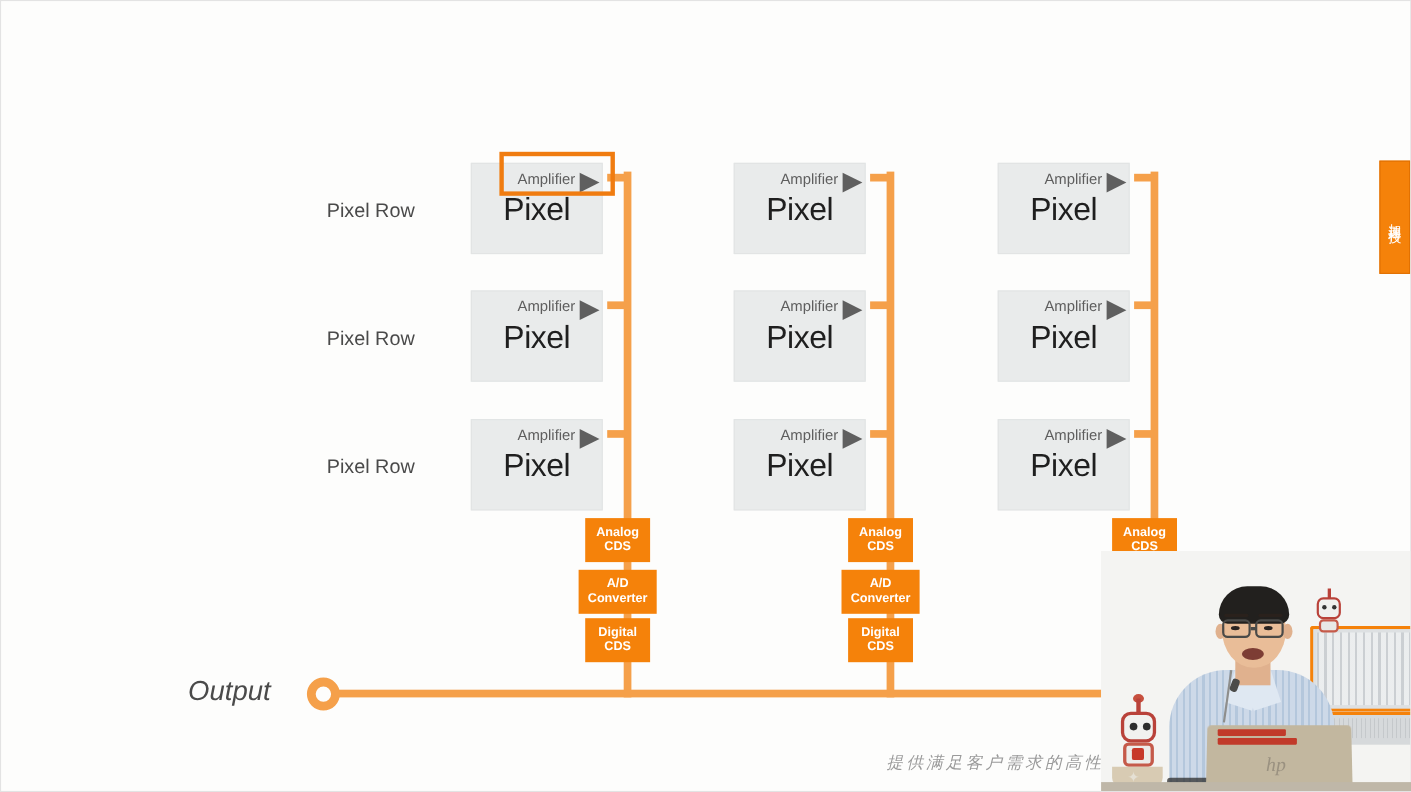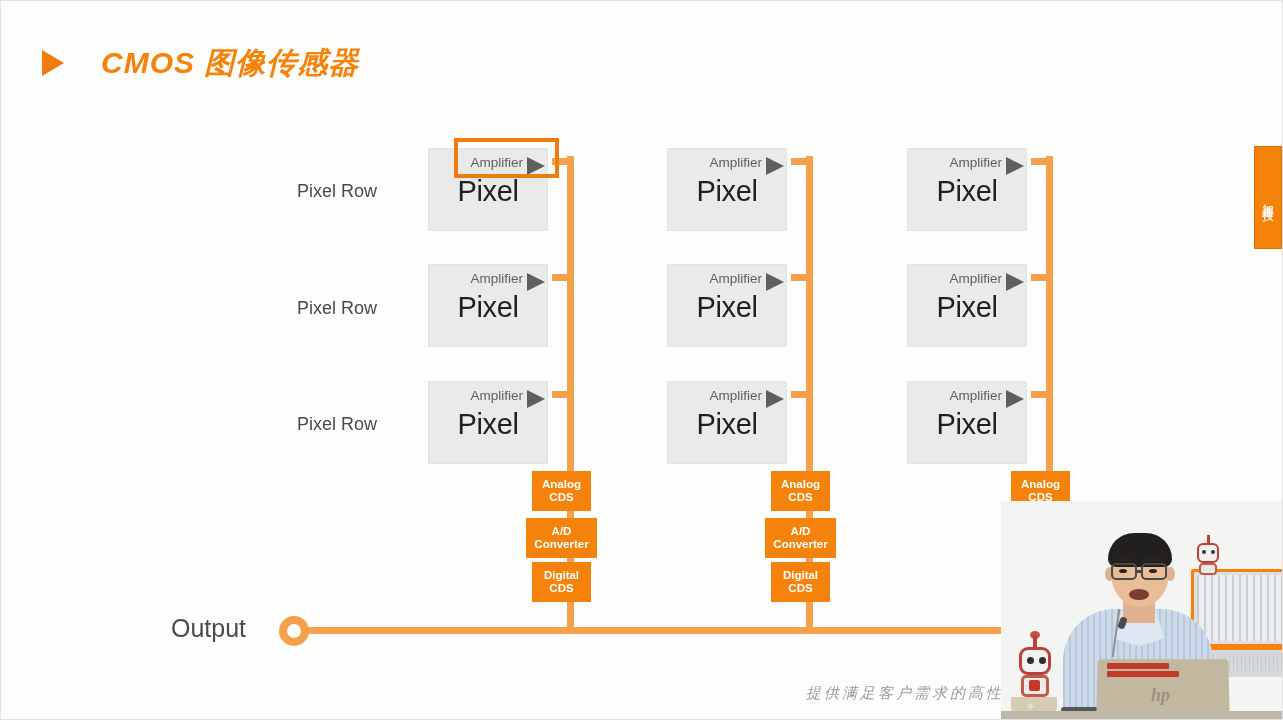--- a/index.html
+++ b/index.html
@@ -113,20 +113,21 @@
     background: transparent;
     z-index: 6;
   }
 
   
   #output-label {
     position: absolute;
     left: 170px; top: 613px;
     font-size: 25px;
     color: #4a4a4a;
+    font-style: italic;
   }
   #output-node {
     position: absolute;
     left: 278px; top: 615px;
     width: 30px; height: 30px;
     border: 8px solid #f5a04a;
     border-radius: 50%;
     background: #fdfdfc;
     z-index: 4;
   }
@@ -165,21 +166,20 @@
   }
 
   
   #video-overlay {
     position: absolute;
     left: 1000px; top: 500px;
     width: 283px; height: 220px;
     overflow: hidden;
     z-index: 15;
     background: #f2f2f0;
-    font-weight: bold;
   }
   .vo { position: absolute; }
   
   #vo-wall { left:0; top:0; width:283px; height:220px; background:#f4f4f2; }
   
   #vo-rack-body { left:190px; top:68px; width:95px; height:78px; background:#dde0e2; border:3px solid #f5820a; border-right:none; border-radius:3px 0 0 3px; }
   #vo-rack-lines { left:196px; top:74px; width:85px; height:66px; background:
       repeating-linear-gradient(90deg,#c8ccd0 0 2px,#eef0f1 2px 7px); opacity:.85; }
   #vo-rack-base { left:190px; top:146px; width:95px; height:30px; background:#d6d9db; border-top:3px solid #f5820a; }
   #vo-rack-dots { left:196px; top:152px; width:85px; height:18px; background:
@@ -226,24 +226,20 @@
   #vo-rob1-badge{ left:28px; top:179px; width:11px; height:11px; background:#c7382a; border-radius:2px; }
   #vo-stand { left:10px; top:196px; width:46px; height:18px; border-radius:0 0 8px 8px; background:#d8cbb3; }
   #vo-star { left:24px; top:198px; font-size:13px; color:#e5e0d4; }
   #vo-mousepad { left:60px; top:206px; width:60px; height:12px; border-radius:3px; background:#2c2c2c; opacity:.75; }
 </style>
 </head>
 <body>
 
 <div id="slide">
 
-  <div id="title-bar">
-    <div id="title-bullet"></div>
-    <div id="title-text">CMOS 图像传感器</div>
-  </div>
 
   <div id="diagram">
 
     <div class="row-label" style="left:296px; top:180px;">Pixel Row</div>
     <div class="row-label" style="left:296px; top:297px;">Pixel Row</div>
     <div class="row-label" style="left:296px; top:413px;">Pixel Row</div>
 
     <div class="vline" style="left:566px; top:155px; height:478px;"></div>
     <div class="stub" style="left:551px; top:157px; width:18px;"></div>
     <div class="stub" style="left:551px; top:273px; width:18px;"></div>

